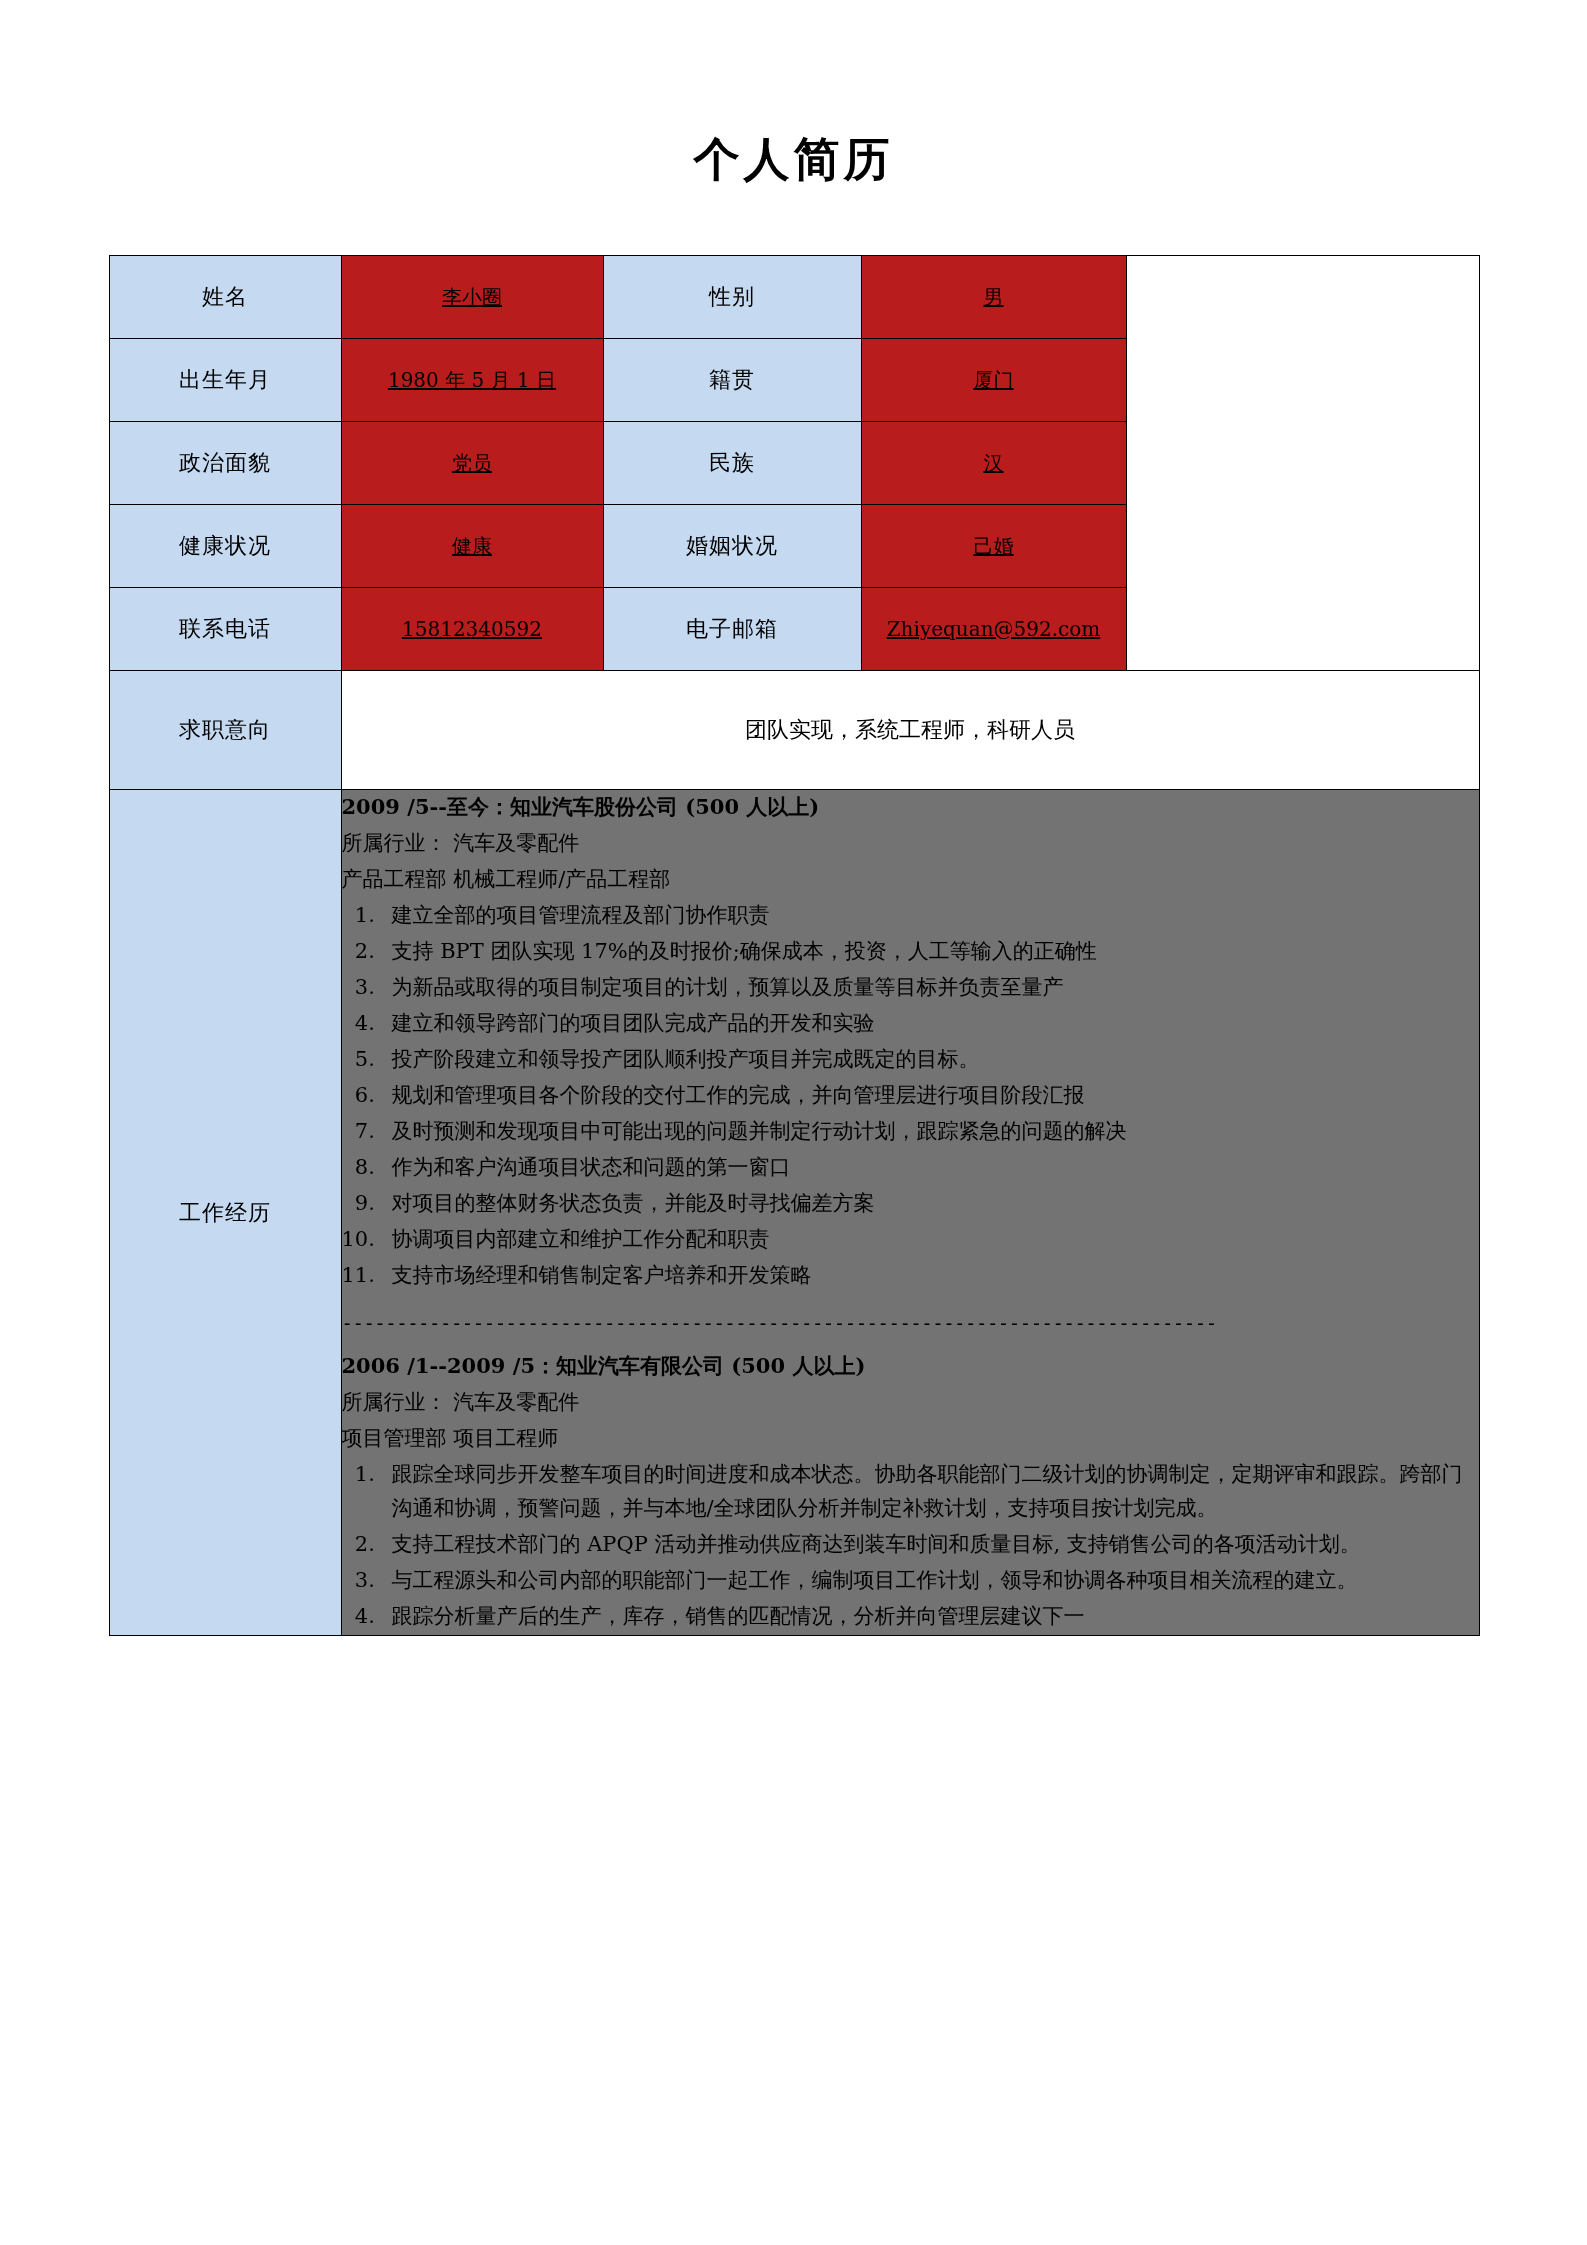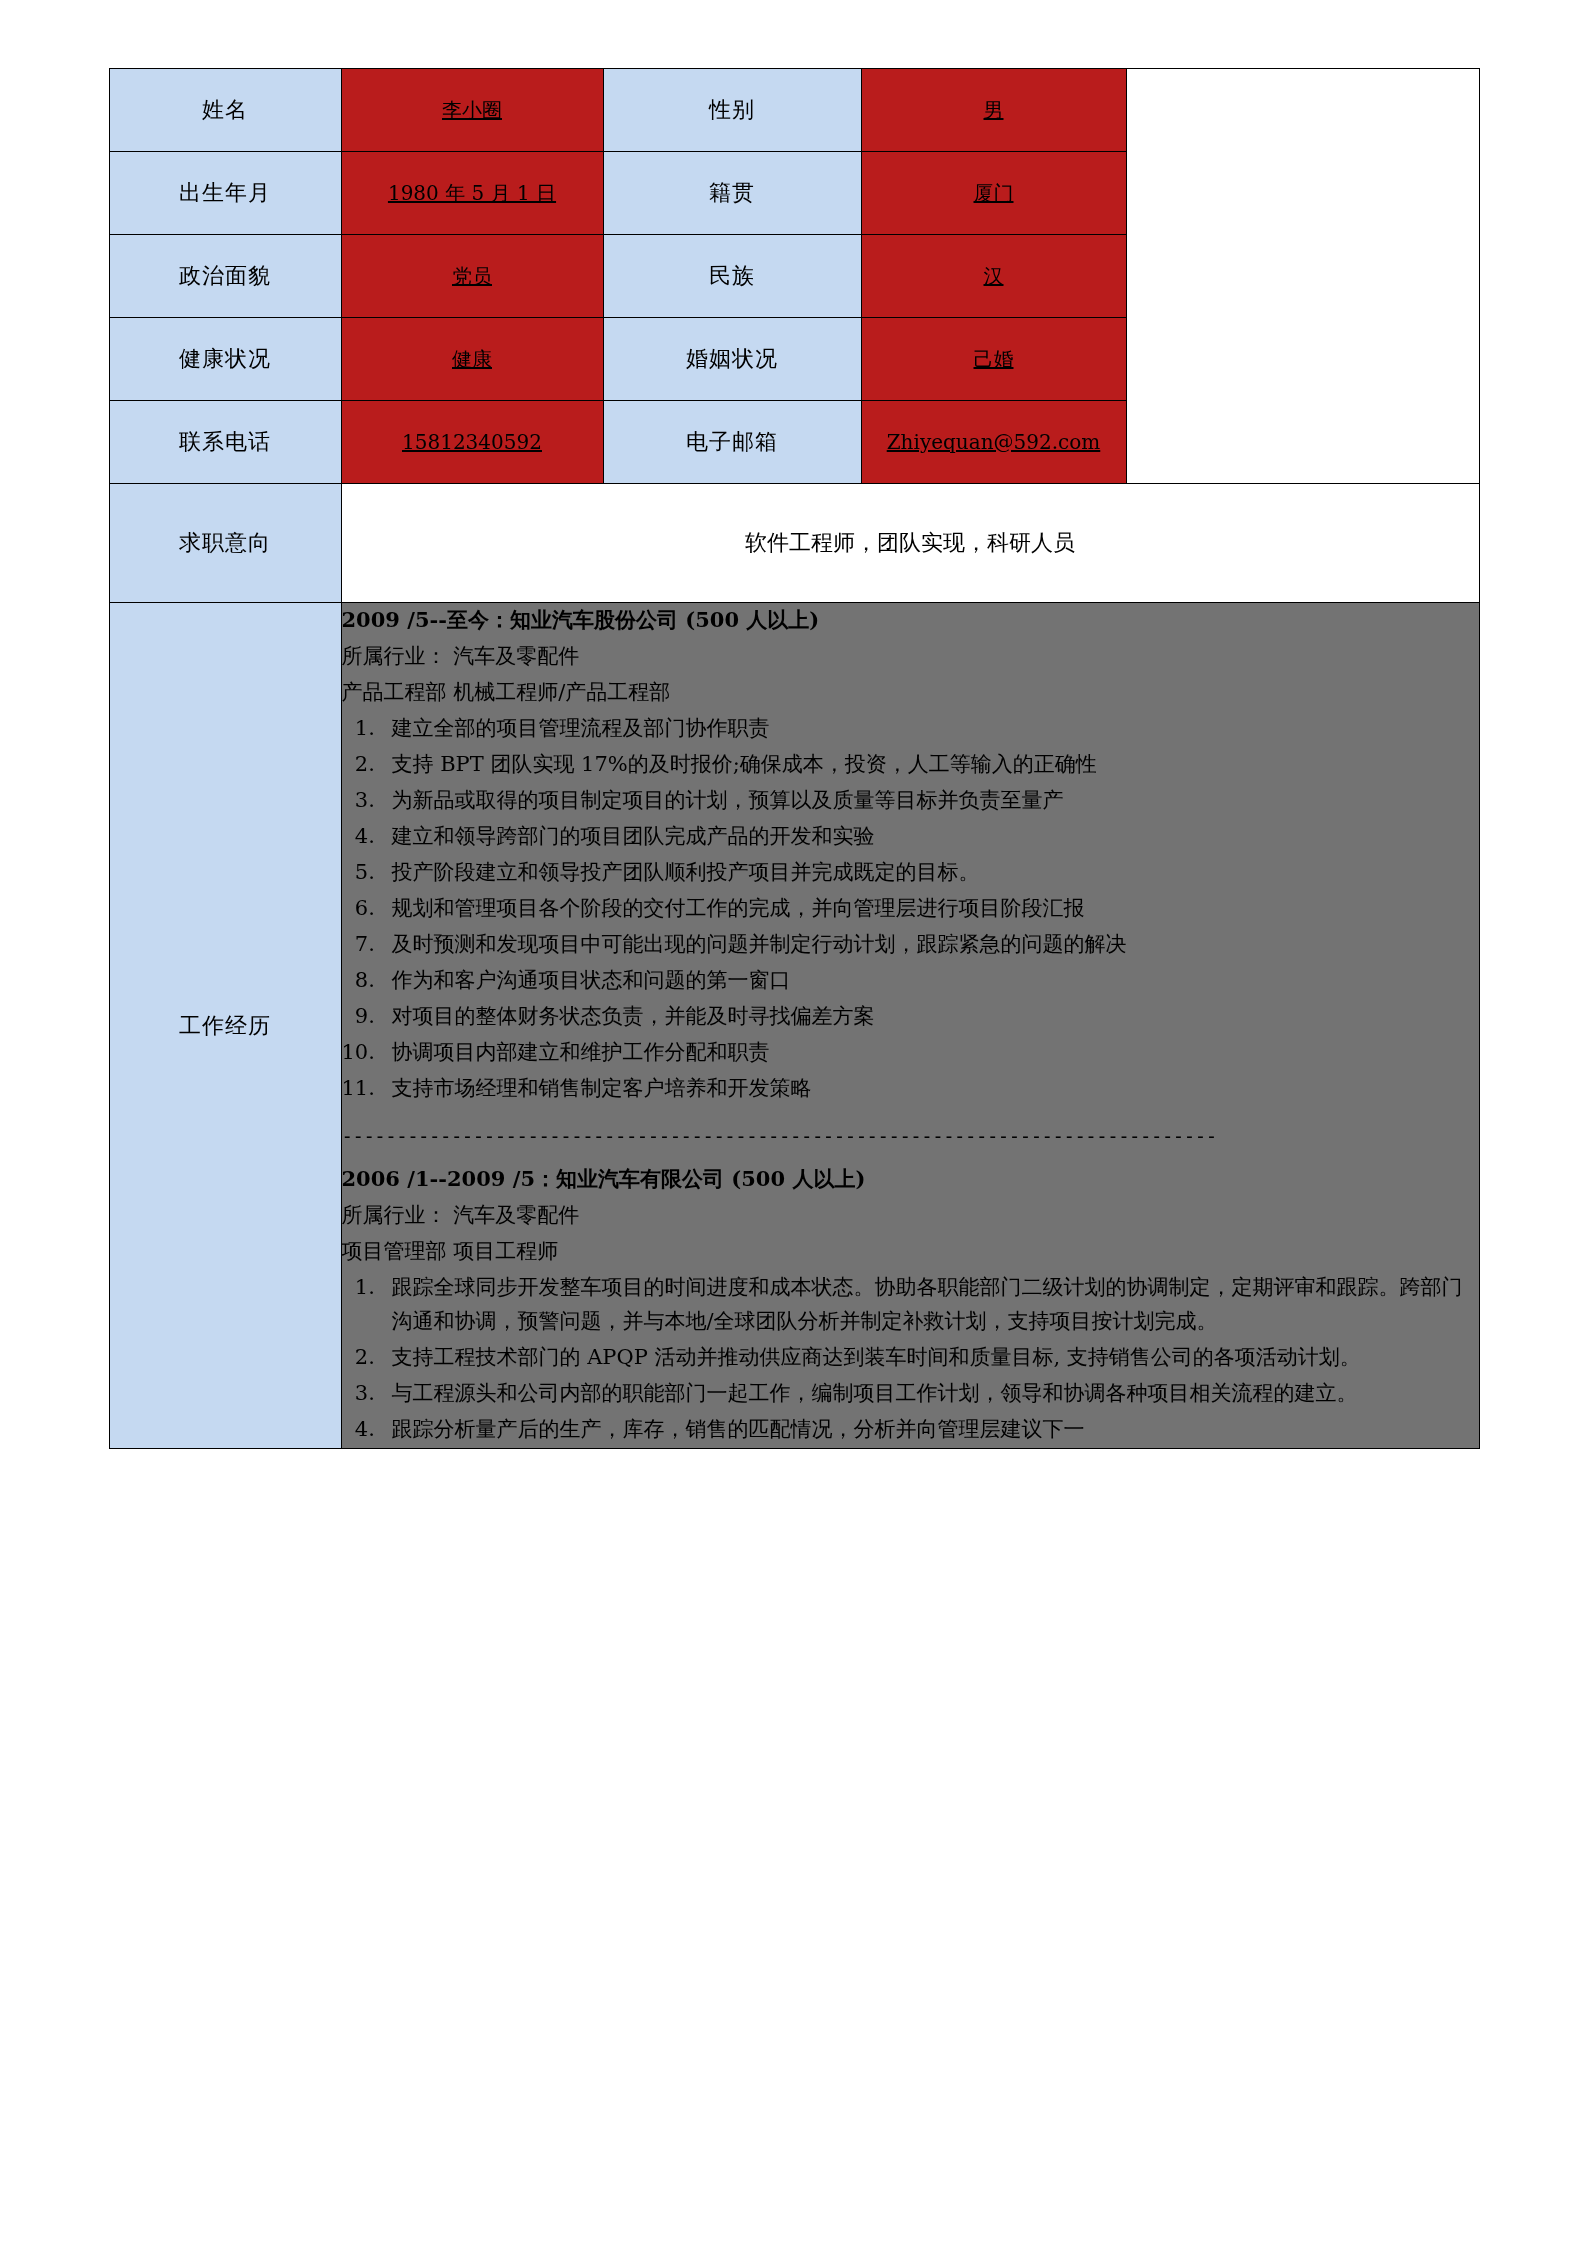--- a/index.html
+++ b/index.html
@@ -115,20 +115,21 @@
   .blk2 {
     margin-top: 0;
   }
   .bold { font-weight: bold; }
 </style>
 </head>
 <body>
 
 <div class="page">
 
+  <h1 class="doc-title">个人简历</h1>
 
   <div class="table-wrap">
     <table class="resume">
       <colgroup>
         <col style="width:232px">
         <col style="width:262px">
         <col style="width:258px">
         <col style="width:265px">
         <col style="width:353px">
       </colgroup>
@@ -165,21 +166,21 @@
 
         <tr>
           <td class="lbl">联系电话</td>
           <td class="val">15812340592</td>
           <td class="lbl">电子邮箱</td>
           <td class="val">Zhiyequan@592.com</td>
         </tr>
 
         <tr>
           <td class="lbl">求职意向</td>
-          <td class="objective-val" colspan="4">软件工程师，团队实现，科研人员</td>
+          <td class="objective-val" colspan="4">团队实现，系统工程师，科研人员</td>
         </tr>
 
         <tr>
           <td class="exp-label">工作经历</td>
           <td class="exp-body" colspan="4">
 
             <div>
               <div class="job-head-line bold">2009 /5--至今：知业汽车股份公司 (500 人以上)</div>
               <div class="job-head-line">所属行业： 汽车及零配件</div>
               <div class="job-head-line">产品工程部 机械工程师/产品工程部</div>

